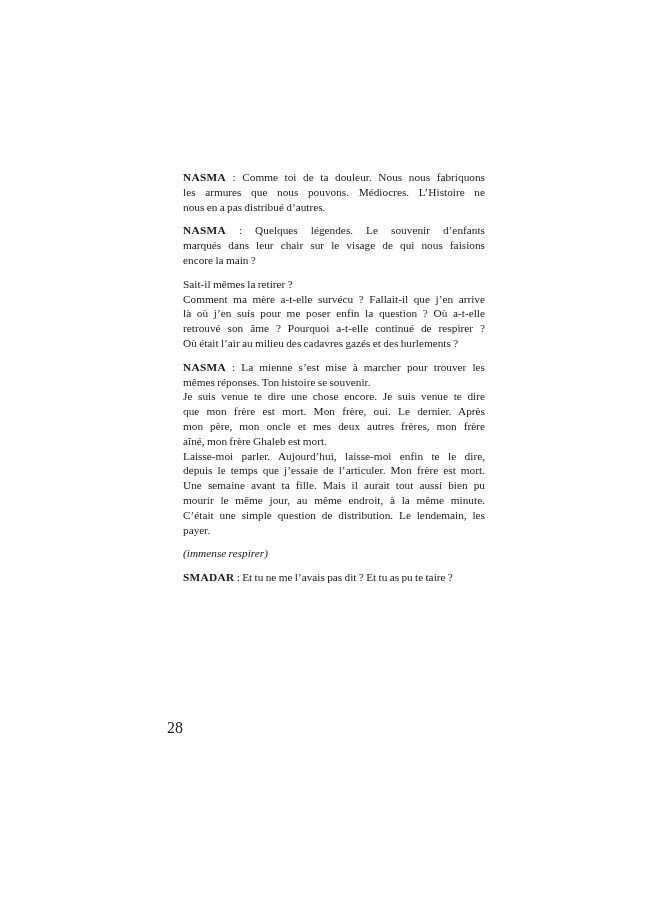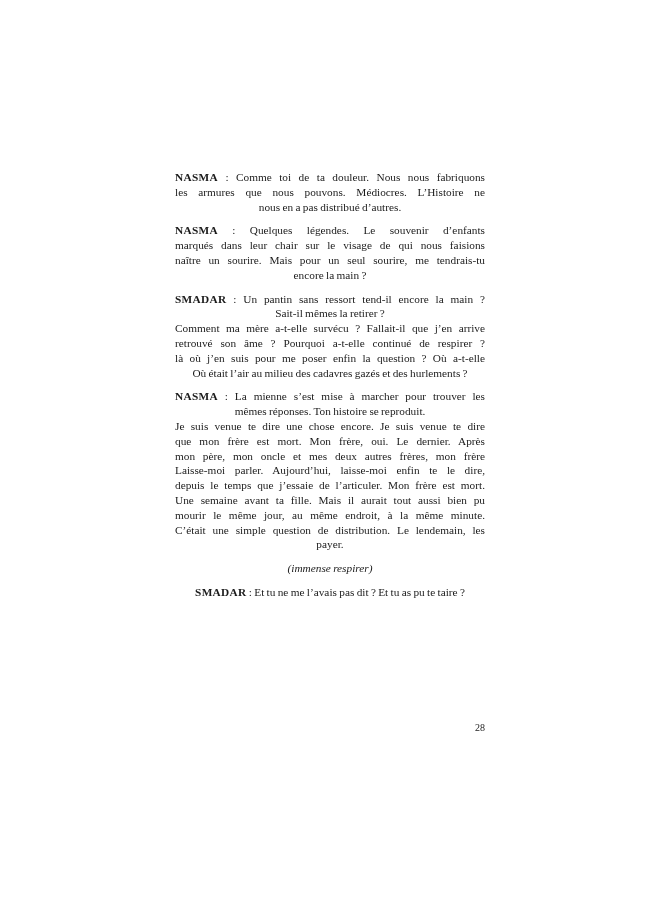--- a/index.html
+++ b/index.html
@@ -20,30 +20,30 @@
     inset: 0;
     background: #ffffff;
   }
   .text-block {
     position: absolute;
     left: 167px;
     top: 170px;
     width: 318px;
   }
   .para {
-    margin: 0 0 9px 8px;
+    margin: 0 0 9px 16px;
   }
   .para:last-child {
     margin-bottom: 0;
   }
   .line {
     font-size: 11.3px;
     line-height: 14.8px;
     height: 14.8px;
-    text-align: center;
+    text-align: left;
     word-spacing: -0.5px;
     overflow: visible;
     white-space: nowrap;
   }
   .line.j {
     white-space: normal;
     text-align: justify;
     text-align-last: justify;
   }
   .speaker {
@@ -51,55 +51,54 @@
     letter-spacing: 0.3px;
   }
   .stage .line {
     font-style: italic;
   }
   .page-footer {
     position: absolute;
     left: 167px;
     top: 721px;
     width: 318px;
-    text-align: right;
-    font-size: 10px;
+    text-align: left;
+    font-size: 16px;
     line-height: 14.8px;
   }
 </style>
 </head>
 <body>
 
 <div class="doc-page">
   <div class="text-block">
       <div class="para">
         <div class="line j"><span class="speaker">NASMA</span> : Comme toi de ta douleur. Nous nous fabriquons</div>
         <div class="line j">les armures que nous pouvons. Médiocres. L’Histoire ne</div>
         <div class="line">nous en a pas distribué d’autres.</div>
       </div>
       <div class="para">
         <div class="line j"><span class="speaker">NASMA</span> : Quelques légendes. Le souvenir d’enfants</div>
         <div class="line j">marqués dans leur chair sur le visage de qui nous faisions</div>
-        <div class="line j">naître un sourire. Mais pour un seul sourire, me tendrais-tu</div>
         <div class="line">encore la main ?</div>
       </div>
       <div class="para">
-        <div class="line j"><span class="speaker">SMADAR</span> : Un pantin sans ressort tend-il encore la main ?</div>
         <div class="line">Sait-il mêmes la retirer ?</div>
         <div class="line j">Comment ma mère a-t-elle survécu ? Fallait-il que j’en arrive</div>
+        <div class="line j">là où j’en suis pour me poser enfin la question ? Où a-t-elle</div>
         <div class="line j">retrouvé son âme ? Pourquoi a-t-elle continué de respirer ?</div>
-        <div class="line j">là où j’en suis pour me poser enfin la question ? Où a-t-elle</div>
         <div class="line">Où était l’air au milieu des cadavres gazés et des hurlements ?</div>
       </div>
       <div class="para">
         <div class="line j"><span class="speaker">NASMA</span> : La mienne s’est mise à marcher pour trouver les</div>
-        <div class="line">mêmes réponses. Ton histoire se reproduit.</div>
+        <div class="line">mêmes réponses. Ton histoire se souvenir.</div>
         <div class="line j">Je suis venue te dire une chose encore. Je suis venue te dire</div>
         <div class="line j">que mon frère est mort. Mon frère, oui. Le dernier. Après</div>
         <div class="line j">mon père, mon oncle et mes deux autres frères, mon frère</div>
+        <div class="line">aîné, mon frère Ghaleb est mort.</div>
         <div class="line j">Laisse-moi parler. Aujourd’hui, laisse-moi enfin te le dire,</div>
         <div class="line j">depuis le temps que j’essaie de l’articuler. Mon frère est mort.</div>
         <div class="line j">Une semaine avant ta fille. Mais il aurait tout aussi bien pu</div>
         <div class="line j">mourir le même jour, au même endroit, à la même minute.</div>
         <div class="line j">C’était une simple question de distribution. Le lendemain, les</div>
         <div class="line">payer.</div>
       </div>
       <div class="para stage">
         <div class="line">(immense respirer)</div>
       </div>

